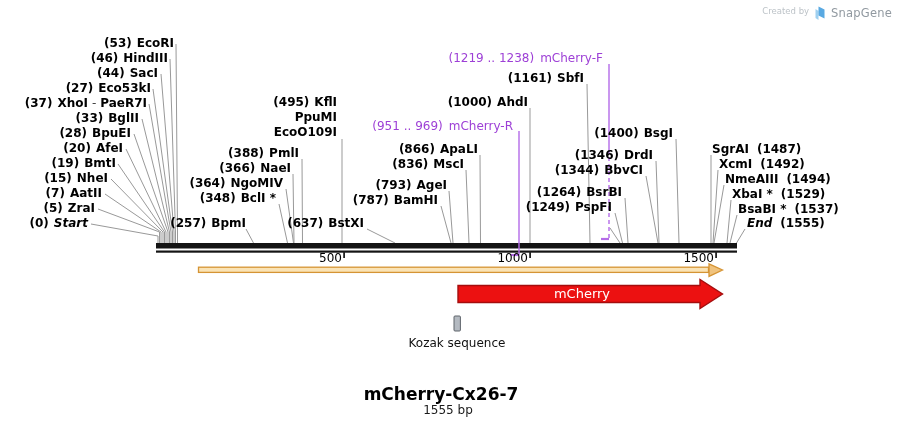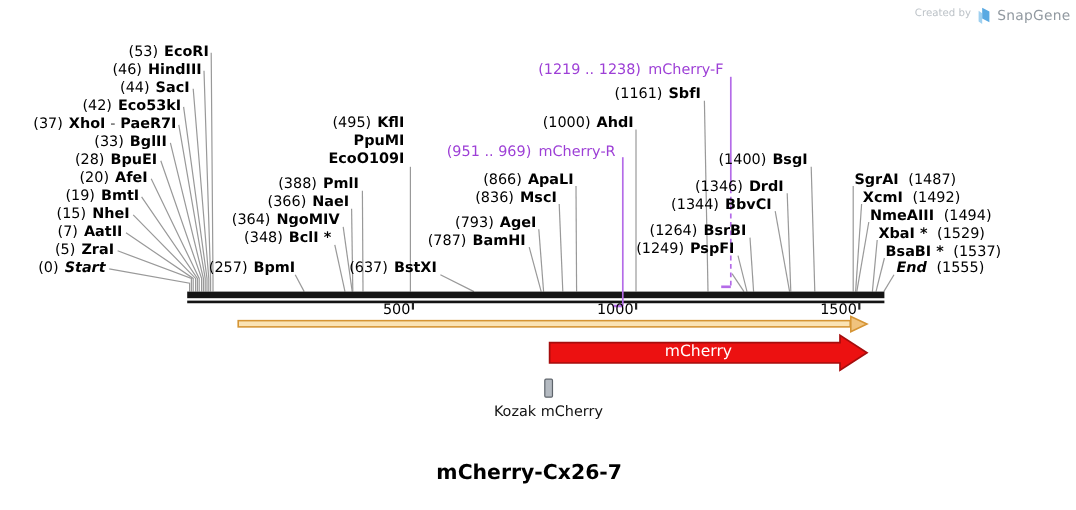--- a/index.html
+++ b/index.html
@@ -1,20 +1,20 @@
 <!DOCTYPE html>
 <html><head>
 <meta charset="utf-8">
 <style>
   html,body{margin:0;padding:0;background:#fff;}
   .stage{position:relative;width:897px;height:425px;background:#fff;overflow:hidden;
          font-family:"DejaVu Sans","Liberation Sans",sans-serif;}
   .lines-svg{position:absolute;left:0;top:0;}
   .site{position:absolute;white-space:nowrap;font-size:12px;line-height:13px;color:#000;}
-  .site .p{font-weight:400;text-align:center;}
+  .site .p{font-weight:700;text-align:center;}
   .site .n{font-weight:700;}
   .site .p + .n{margin-left:5px;}
   .site .n + .p{margin-left:8px;}
   .site .sep{font-weight:400;color:#444;margin-left:4px;}
   .site .sep + .n{margin-left:4px;}
   .it{font-style:italic;}
   .primer{position:absolute;white-space:nowrap;font-size:12px;color:#9d3fd6;line-height:13px;}
   .primer .n{margin-left:6px;margin-top:23px;}
   .ruler-num{position:absolute;font-size:12px;color:#000;line-height:12px;}
   .mcherry-text{position:absolute;left:458px;top:287px;width:248px;text-align:center;
@@ -104,21 +104,21 @@
     </g>
 
     <path d="M458,285.5 L700,285.5 L700,279.5 L722.5,294 L700,308.5 L700,302.5 L458,302.5 Z" fill="#ec1111" stroke="#a50d0d" stroke-width="1.4"></path>
 
     <rect x="454" y="316" width="6.4" height="15" rx="1" fill="#b4bac1" stroke="#5e646b" stroke-width="1"></rect>
   </svg>
 
   <div class="site" style="right:723px;top:37px"><span class="p">(53)</span><span class="n">EcoRI</span></div>
   <div class="site" style="right:729px;top:52px"><span class="p">(46)</span><span class="n">HindIII</span></div>
   <div class="site" style="right:739px;top:67px"><span class="p">(44)</span><span class="n">SacI</span></div>
-  <div class="site" style="right:746px;top:82px"><span class="p">(42)</span><span class="n">Eco53kI</span></div>
+  <div class="site" style="right:746px;top:82px"><span class="p">(27)</span><span class="n">Eco53kI</span></div>
   <div class="site" style="right:750px;top:97px"><span class="p">(37)</span><span class="n">XhoI</span><span class="sep">-</span><span class="n">PaeR7I</span></div>
   <div class="site" style="right:758px;top:112px"><span class="p">(33)</span><span class="n">BglII</span></div>
   <div class="site" style="right:766px;top:127px"><span class="p">(28)</span><span class="n">BpuEI</span></div>
   <div class="site" style="right:774px;top:142px"><span class="p">(20)</span><span class="n">AfeI</span></div>
   <div class="site" style="right:781px;top:157px"><span class="p">(19)</span><span class="n">BmtI</span></div>
   <div class="site" style="right:789px;top:172px"><span class="p">(15)</span><span class="n">NheI</span></div>
   <div class="site" style="right:795px;top:187px"><span class="p">(7)</span><span class="n">AatII</span></div>
   <div class="site" style="right:802px;top:202px"><span class="p">(5)</span><span class="n">ZraI</span></div>
   <div class="site" style="right:809px;top:217px"><span class="p">(0)</span><span class="n it">Start</span></div>
 
@@ -151,23 +151,24 @@
   <div class="site" style="left:747px;top:217px"><span class="n it">End</span><span class="p">(1555)</span></div>
 
   <div class="primer" style="right:294px;top:52px"><span class="r">(1219 .. 1238)</span><span class="n">mCherry-F</span></div>
   <div class="primer" style="right:384px;top:120px"><span class="r">(951 .. 969)</span><span class="n">mCherry-R</span></div>
 
   <div class="ruler-num" style="right:555px;top:252px">500</div>
   <div class="ruler-num" style="right:369px;top:252px">1000</div>
   <div class="ruler-num" style="right:183px;top:252px">1500</div>
 
   <div class="mcherry-text">mCherry</div>
-  <div class="kozak-label">Kozak mCherry</div>
+  <div class="kozak-label">Kozak sequence</div>
 
   <div class="map-title">mCherry-Cx26-7</div>
+  <div class="map-length">1555 bp</div>
 
   <div class="watermark">
     <span class="wm-created">Created by</span>
     <svg width="12" height="16">
       <path d="M1.5,3 L4.5,5 L4.5,14 L1.5,12 Z" fill="#9fd0f0"></path>
       <path d="M4.5,0.5 L10.5,3.5 L10.5,12.5 L4.5,9.5 Z" fill="#59a9e2"></path>
     </svg>
     <span class="wm-brand">SnapGene</span>
   </div>
 

